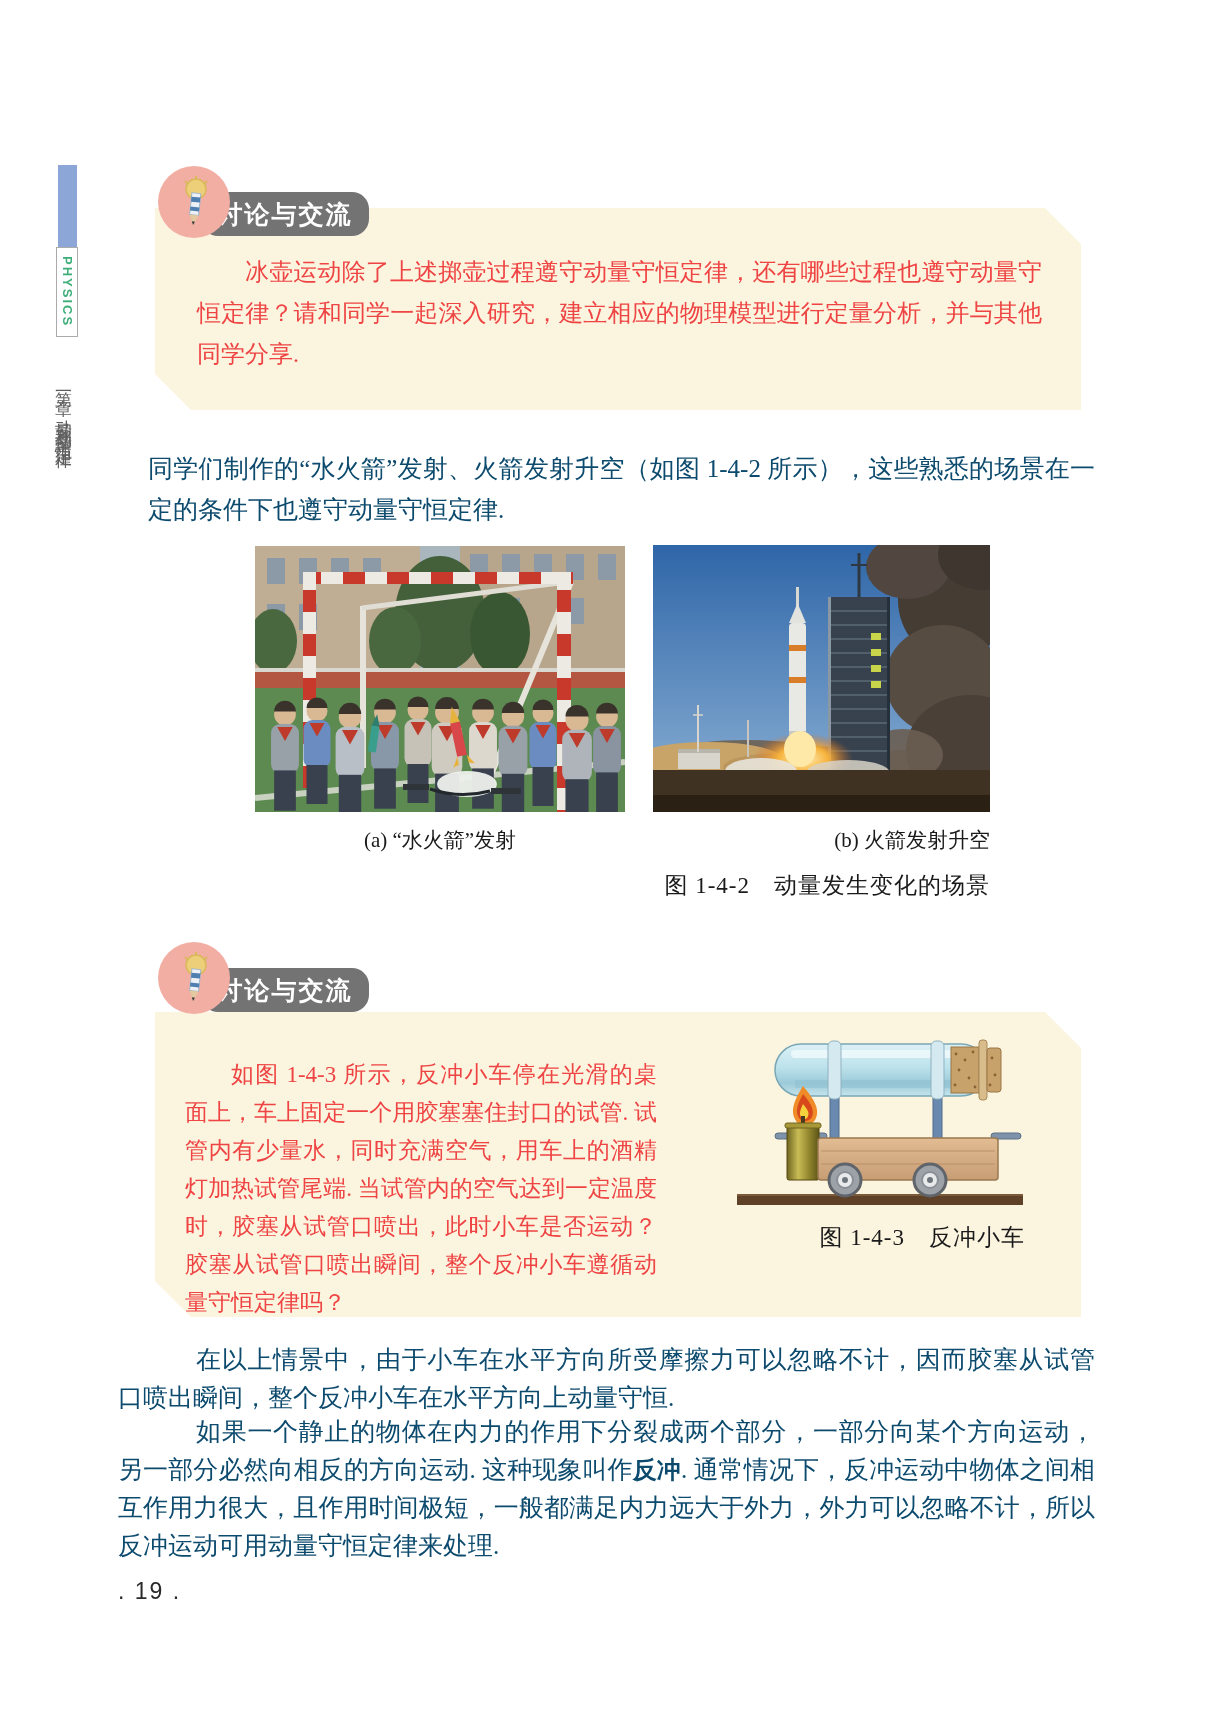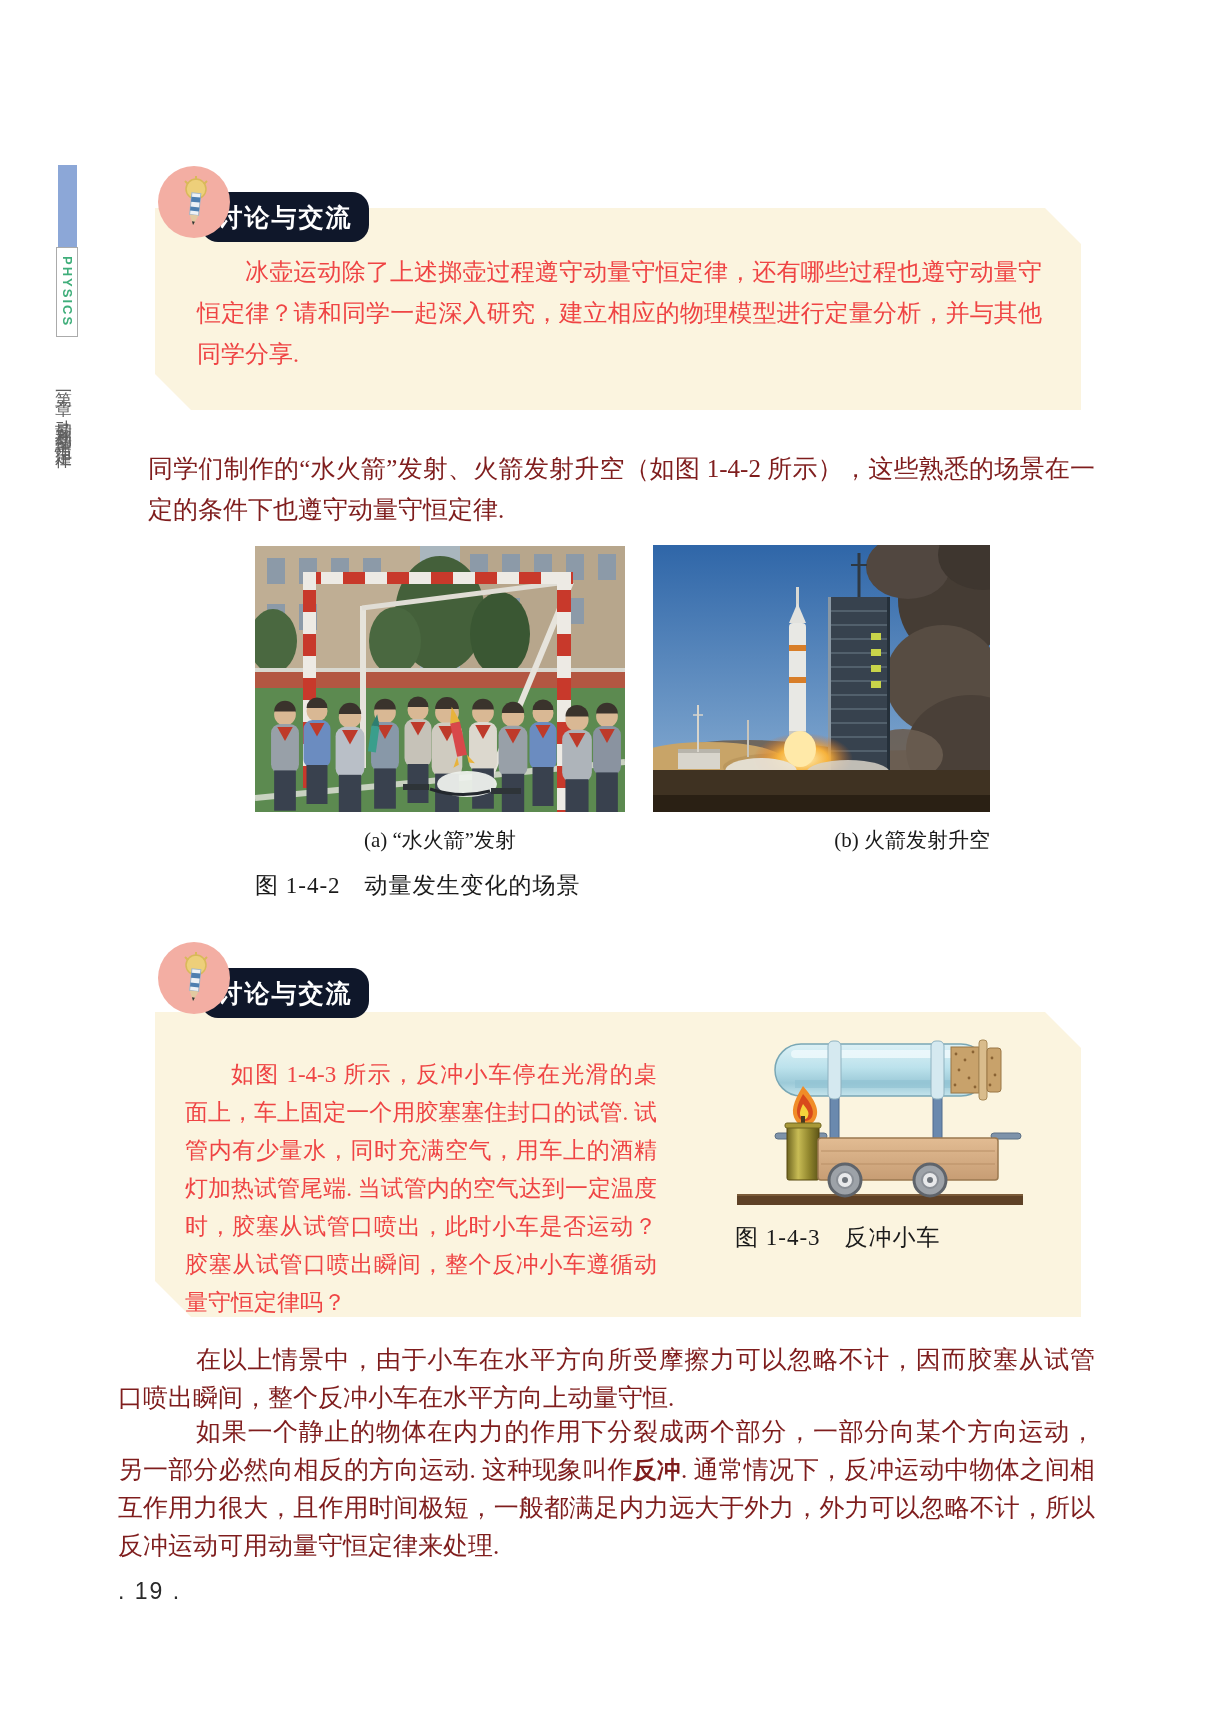--- a/index.html
+++ b/index.html
@@ -10,34 +10,34 @@
   .physics-box{position:absolute;left:56px;top:247px;width:20px;height:88px;border:1px solid #ABABAB;background:#fff;
         display:flex;align-items:center;justify-content:center;}
   .physics-text{writing-mode:vertical-rl;font-family:"Liberation Sans",sans-serif;font-weight:bold;
         font-size:13px;letter-spacing:2px;color:#3FAE7A;}
   .chapter-col{position:absolute;left:52px;top:378px;writing-mode:vertical-rl;text-orientation:upright;
         font-size:17px;letter-spacing:4px;color:#5E5E5E;}
   .chapter-col .gap{display:inline-block;height:16px;}
   
   .callout-box{position:absolute;left:155px;width:926px;background:#FBF4DF;
         clip-path:polygon(0 0, calc(100% - 36px) 0, 100% 36px, 100% 100%, 36px 100%, 0 calc(100% - 36px));}
-  .callout-pill{position:absolute;width:168px;height:50px;background:#0f172a;border-radius:17px;
+  .callout-pill{position:absolute;width:168px;height:44px;background:#737373;border-radius:17px;
         display:flex;align-items:center;justify-content:center;}
   .callout-pill span{font-family:"Liberation Sans",sans-serif;font-weight:bold;font-size:25px;
         color:#ffffff;letter-spacing:2px;}
   .callout-circle{position:absolute;width:72px;height:72px;border-radius:50%;background:#F3AEA3;
         display:flex;align-items:center;justify-content:center;}
   .callout-text{position:absolute;font-size:24px;line-height:41px;color:#ef4444;text-align:justify;
         text-indent:2em;font-family:"Liberation Serif",serif;}
   
-  .para{position:absolute;font-size:25px;line-height:41px;text-align:justify;color:#7f1d1d;}
+  .para{position:absolute;font-size:25px;line-height:41px;text-align:justify;color:#0c4a6e;}
   .para b{font-family:"Liberation Sans",sans-serif;font-size:24px;}
   
   .subcap{position:absolute;font-size:21px;color:#1A1A1A;text-align:center;}
-  .figcap{position:absolute;font-size:23px;color:#1A1A1A;text-align:left;letter-spacing:1px;}
+  .figcap{position:absolute;font-size:23px;color:#1A1A1A;text-align:right;letter-spacing:1px;}
   .photo{position:absolute;overflow:hidden;}
   .pagenum{position:absolute;left:118px;top:1578px;font-family:"Liberation Sans",sans-serif;
         font-size:23px;color:#2A2A2A;letter-spacing:2px;}
   svg{display:block;}
 </style>
 </head>
 <body>
 
 <div class="page">
 

